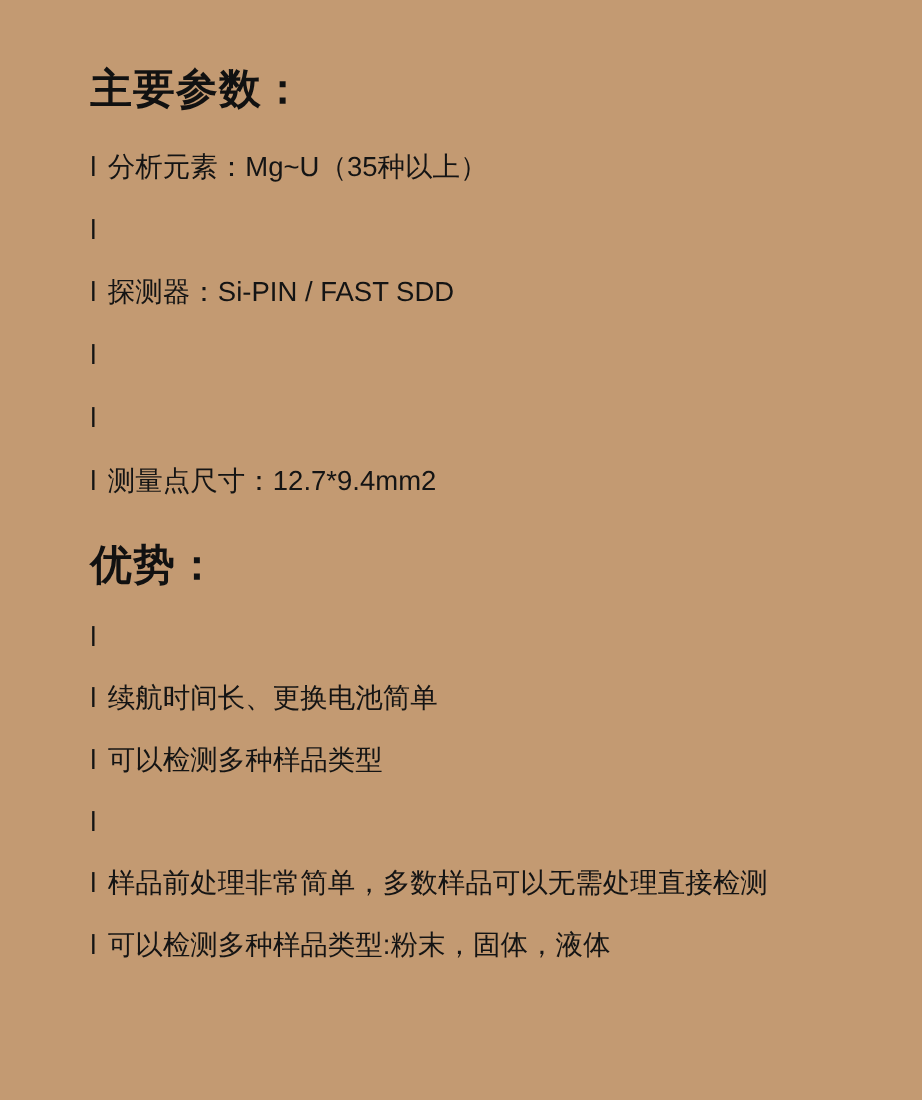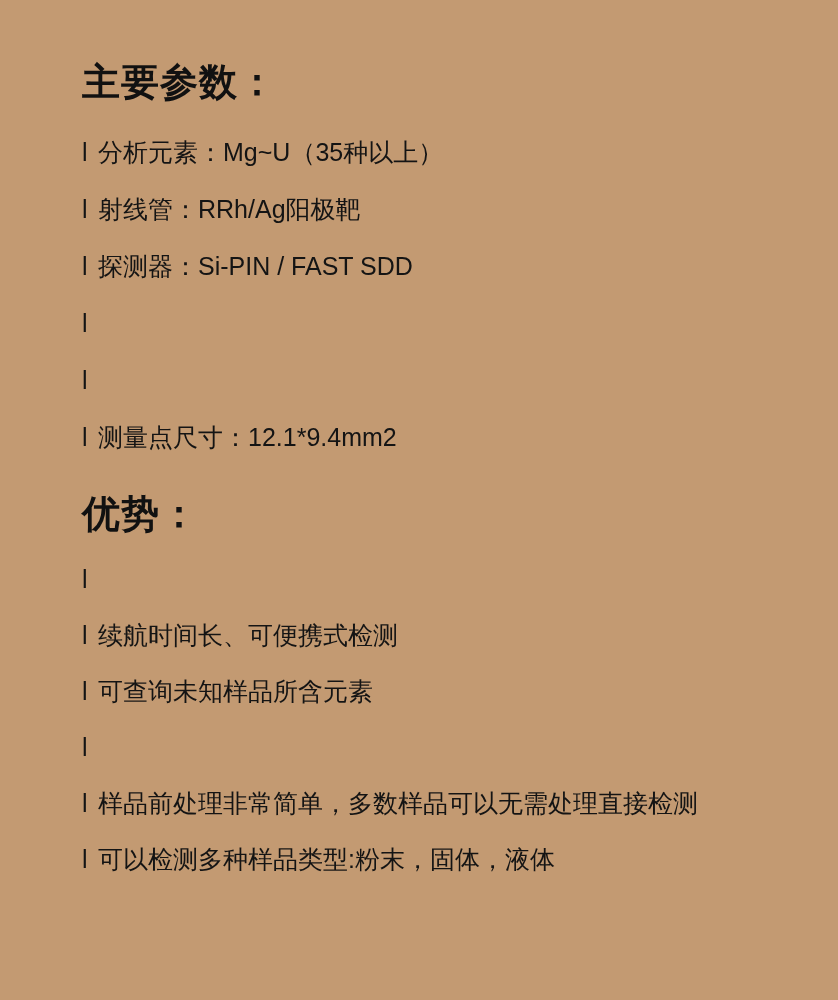--- a/index.html
+++ b/index.html
@@ -72,51 +72,50 @@
 
   <h1 class="section-title">主要参数：</h1>
 
   <ul class="bullet-list group-params">
     <li class="bullet-item">
       <span class="bullet-mark">l</span>
       <span class="bullet-text">分析元素：Mg~U（35种以上）</span>
     </li>
     <li class="bullet-item">
       <span class="bullet-mark">l</span>
-      <span class="bullet-text">射线管：RRh/Ag阳极靶</span>
     </li>
     <li class="bullet-item">
       <span class="bullet-mark">l</span>
       <span class="bullet-text">探测器：Si-PIN / FAST SDD</span>
     </li>
     <li class="bullet-item">
       <span class="bullet-mark">l</span>
     </li>
     <li class="bullet-item">
       <span class="bullet-mark">l</span>
     </li>
     <li class="bullet-item">
       <span class="bullet-mark">l</span>
-      <span class="bullet-text">测量点尺寸：12.1*9.4mm2</span>
+      <span class="bullet-text">测量点尺寸：12.7*9.4mm2</span>
     </li>
   </ul>
 
   <h1 class="section-title second">优势：</h1>
 
   <ul class="bullet-list group-adv">
     <li class="bullet-item">
       <span class="bullet-mark">l</span>
     </li>
     <li class="bullet-item">
       <span class="bullet-mark">l</span>
-      <span class="bullet-text">续航时间长、可便携式检测</span>
+      <span class="bullet-text">续航时间长、更换电池简单</span>
     </li>
     <li class="bullet-item">
       <span class="bullet-mark">l</span>
-      <span class="bullet-text">可查询未知样品所含元素</span>
+      <span class="bullet-text">可以检测多种样品类型</span>
     </li>
     <li class="bullet-item">
       <span class="bullet-mark">l</span>
     </li>
     <li class="bullet-item">
       <span class="bullet-mark">l</span>
       <span class="bullet-text">样品前处理非常简单，多数样品可以无需处理直接检测</span>
     </li>
     <li class="bullet-item">
       <span class="bullet-mark">l</span>

